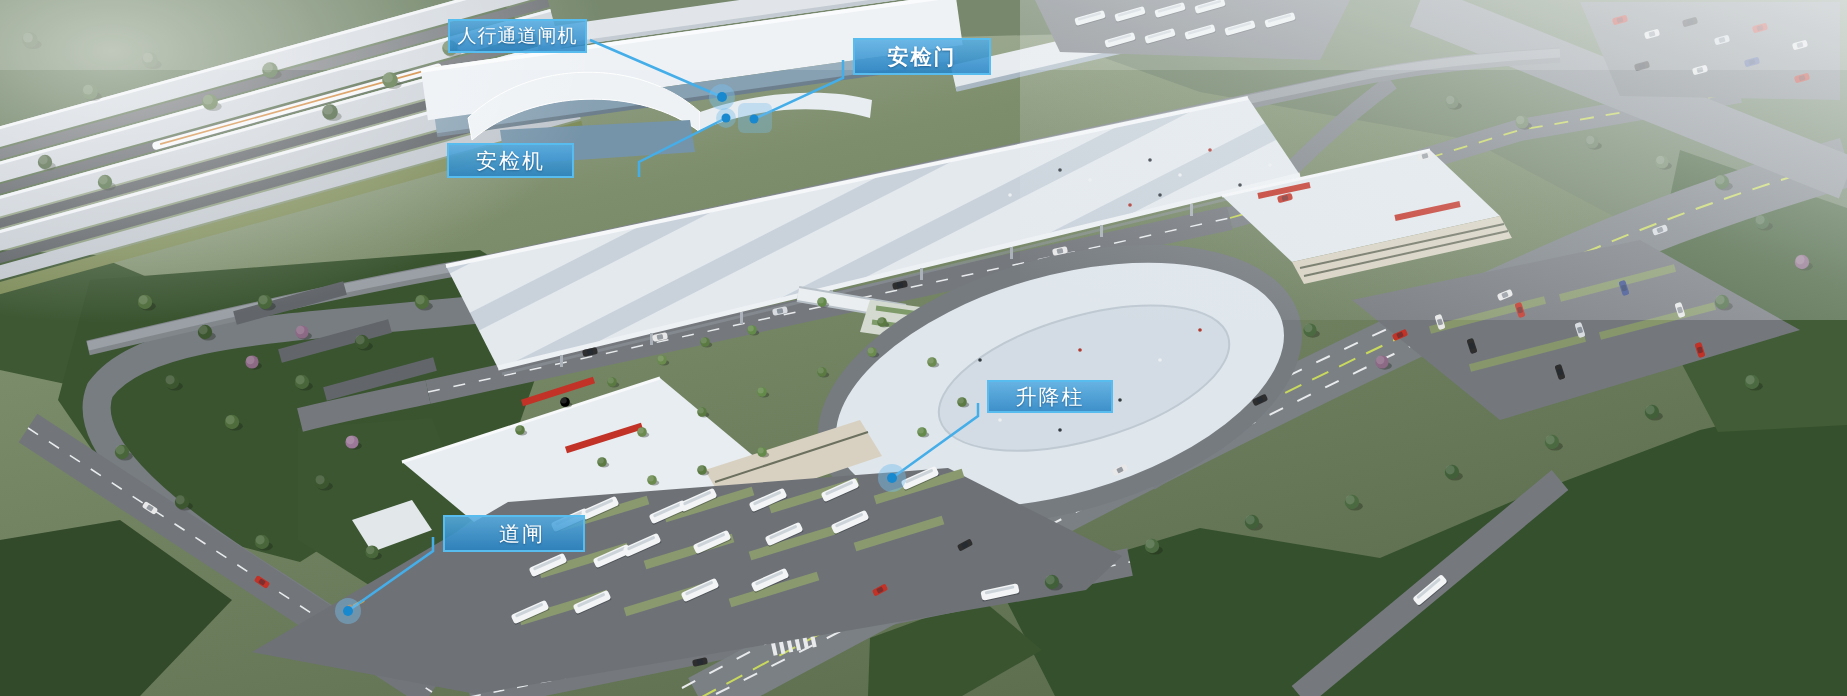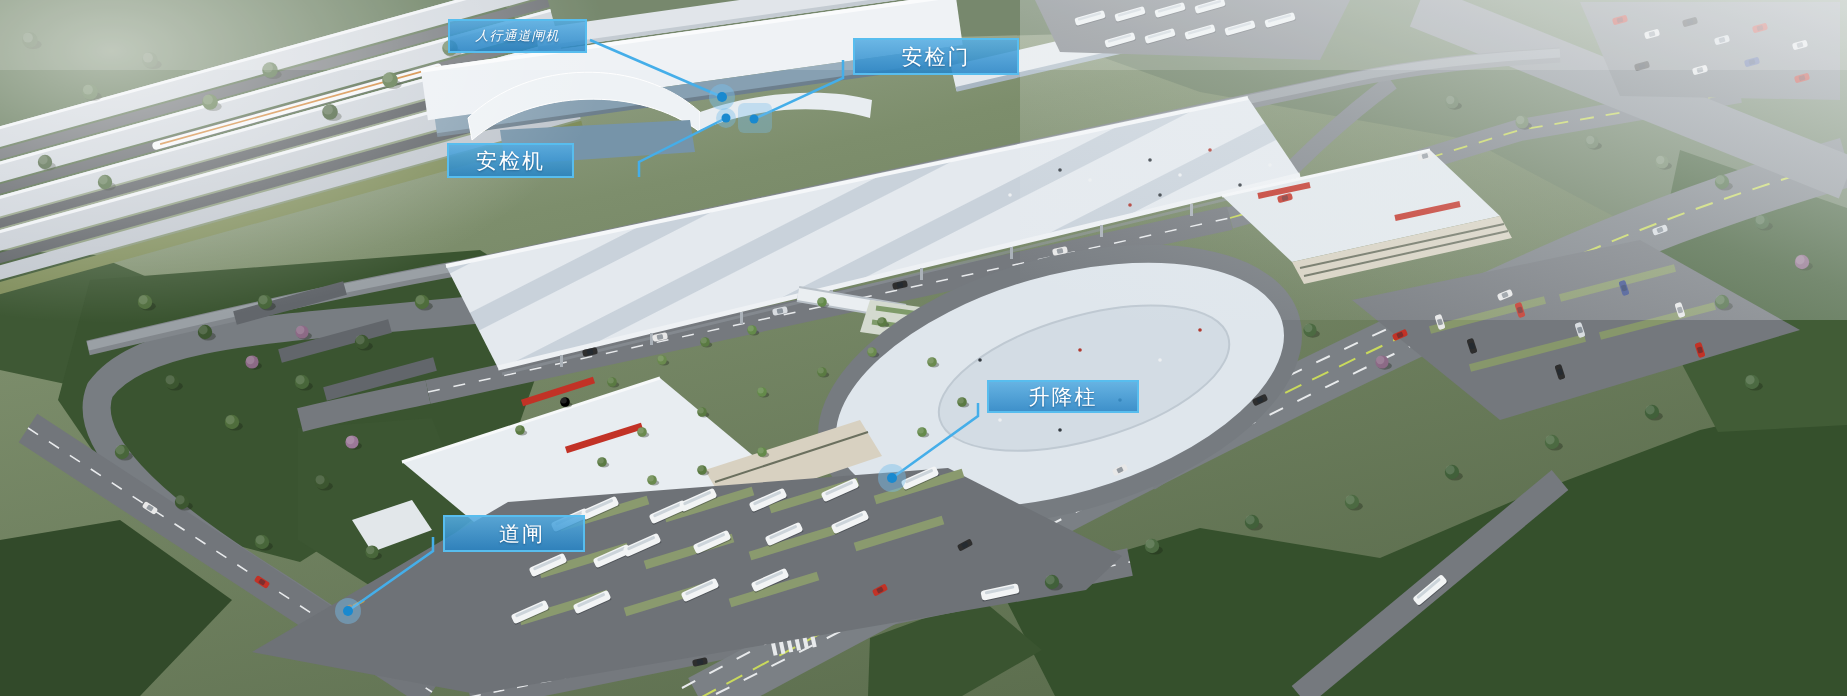--- a/index.html
+++ b/index.html
@@ -440,19 +440,19 @@
   <g>
     <circle cx="892" cy="478" r="14" fill="rgba(120,190,235,0.45)"></circle>
         <circle cx="892" cy="478" r="5" fill="#1989cf"></circle>
   </g>
   <g>
     <circle cx="348" cy="611" r="13" fill="rgba(120,190,235,0.45)"></circle>
         <circle cx="348" cy="611" r="5" fill="#1989cf"></circle>
   </g>
 </svg>
 
-<div class="callout" style="left:448px;top:19px;width:139px;height:34px;font-size:13px;letter-spacing:1px;font-style:italic;">人行通道闸机</div>
-<div class="callout" style="left:853px;top:38px;width:166px;height:37px;">安检门</div>
+<div class="callout" style="left:448px;top:19px;width:139px;height:34px;font-size:19px;letter-spacing:1px;">人行通道闸机</div>
+<div class="callout" style="left:853px;top:38px;width:138px;height:37px;font-weight:bold;">安检门</div>
 <div class="callout" style="left:447px;top:143px;width:127px;height:35px;">安检机</div>
-<div class="callout" style="left:987px;top:380px;width:152px;height:33px;">升降柱</div>
+<div class="callout" style="left:987px;top:380px;width:126px;height:33px;">升降柱</div>
 <div class="callout" style="left:443px;top:515px;width:142px;height:37px;padding-left:16px;">道闸</div>
 
 </div>
 
 </body></html>

